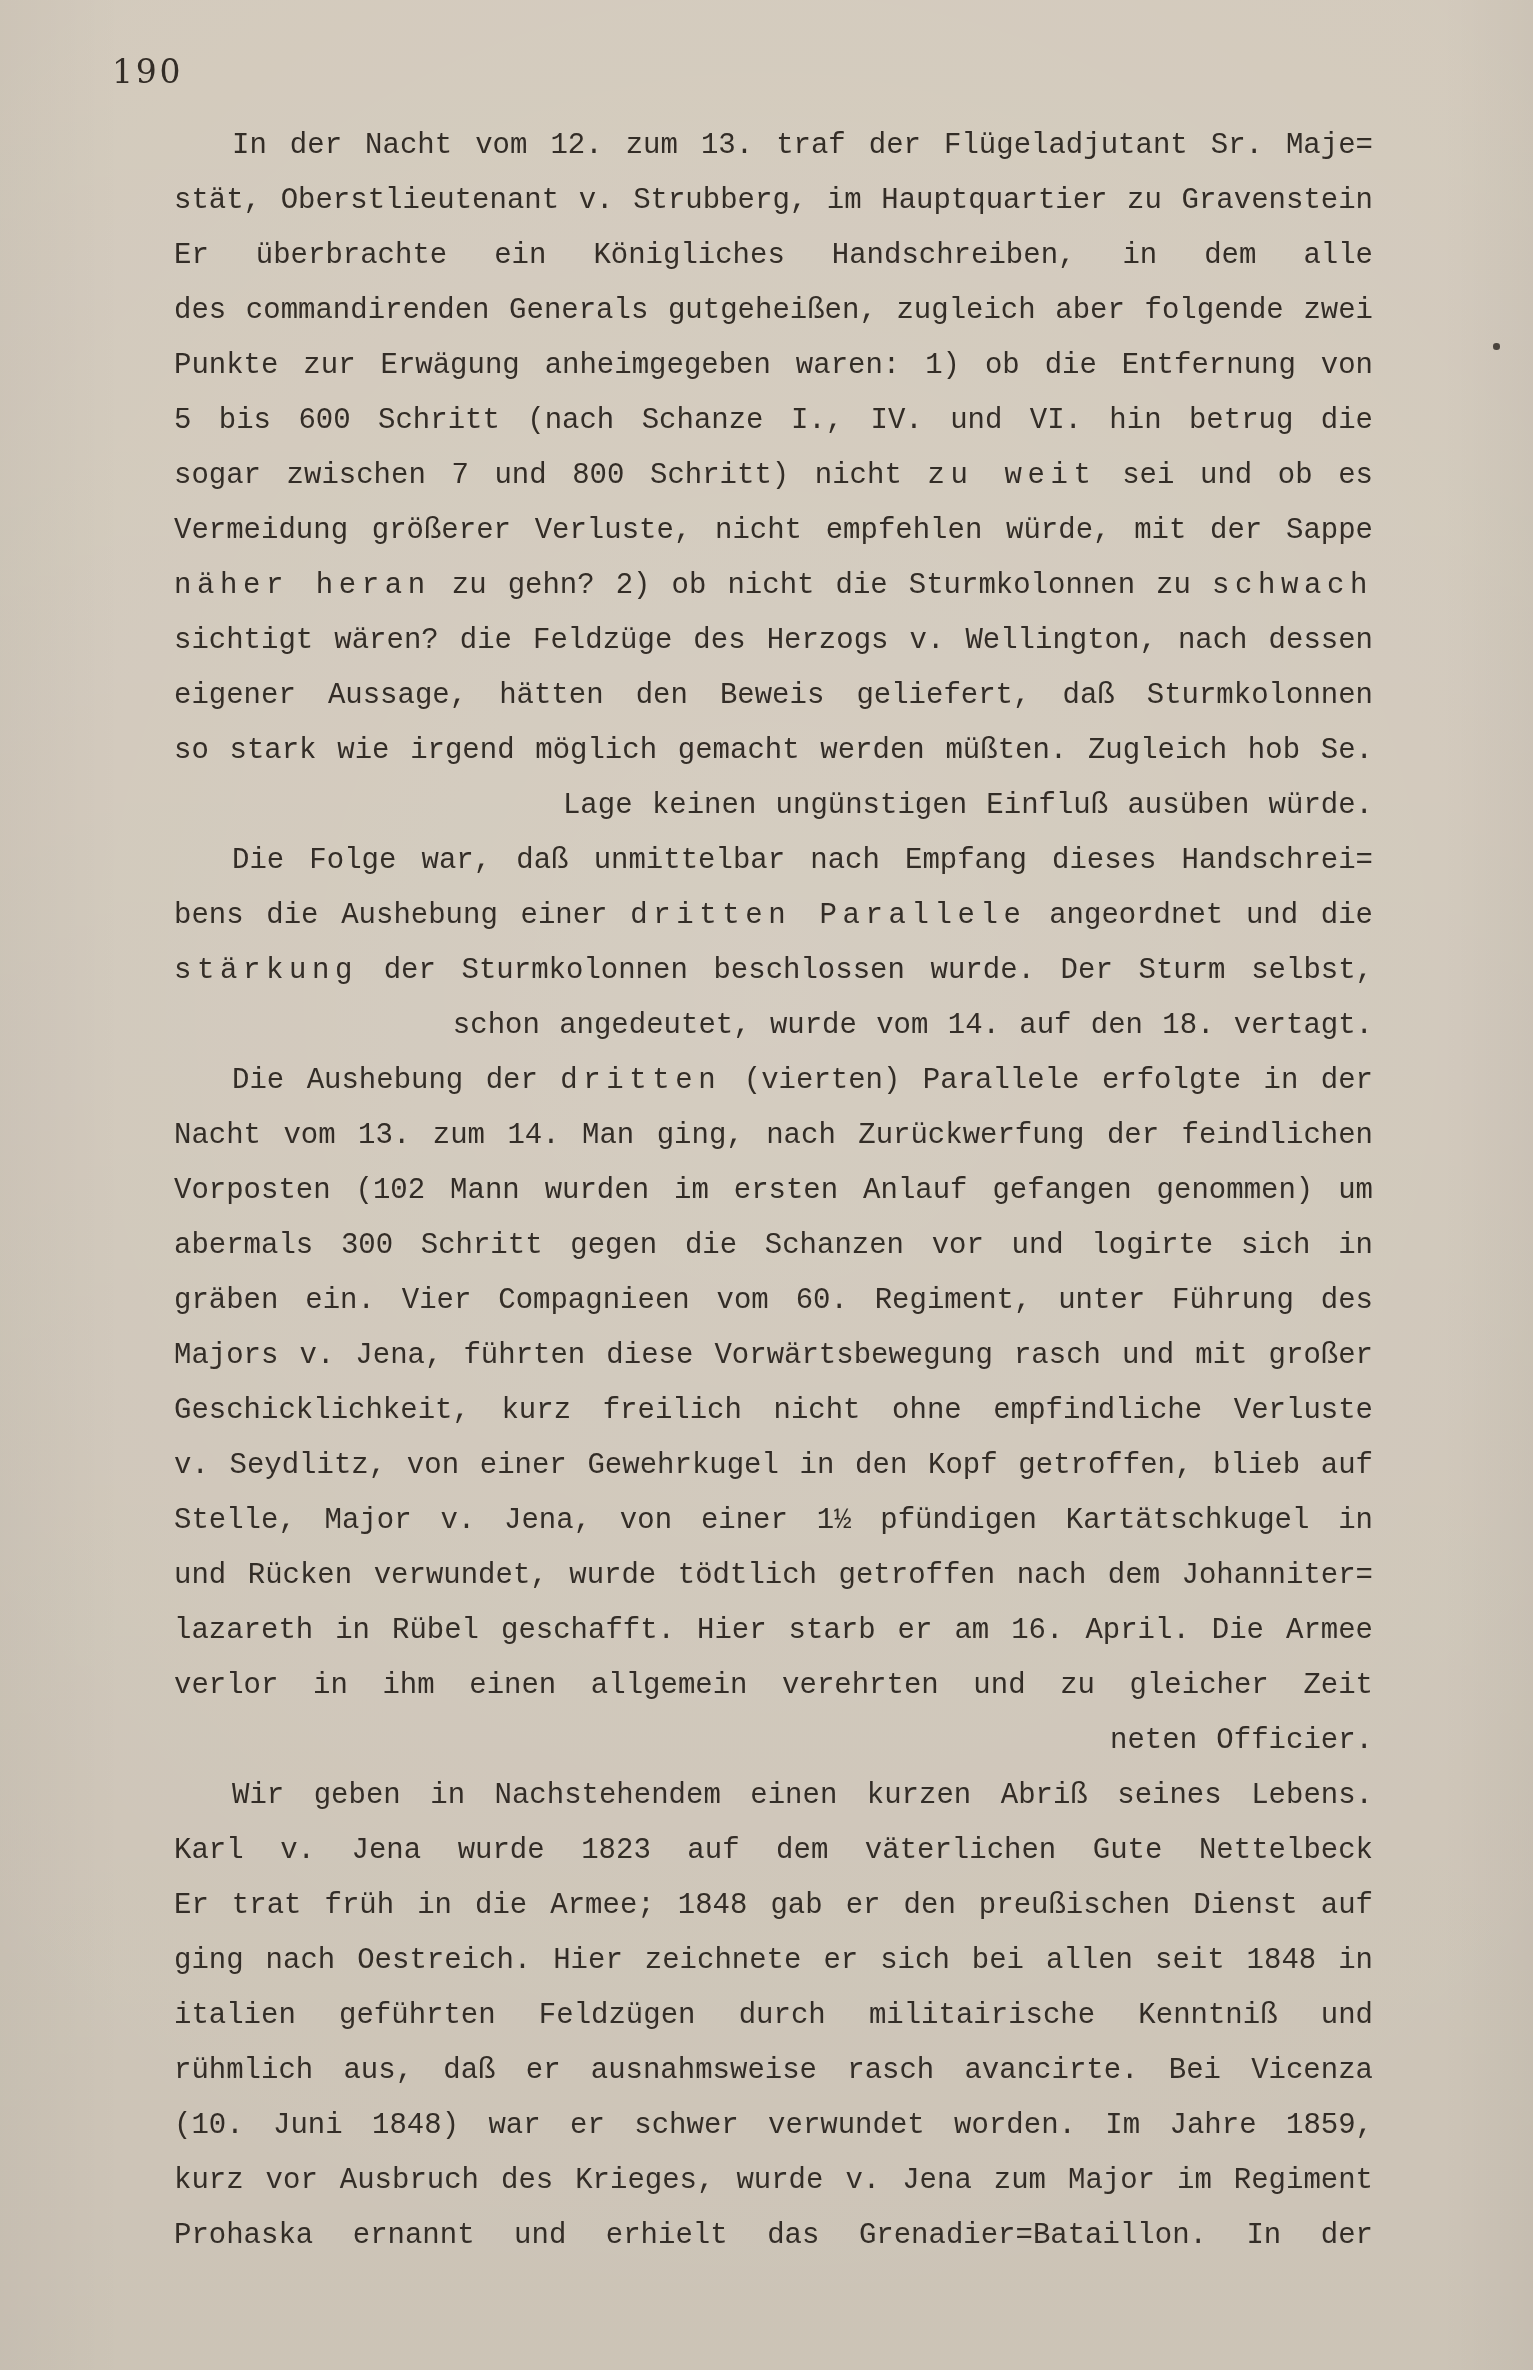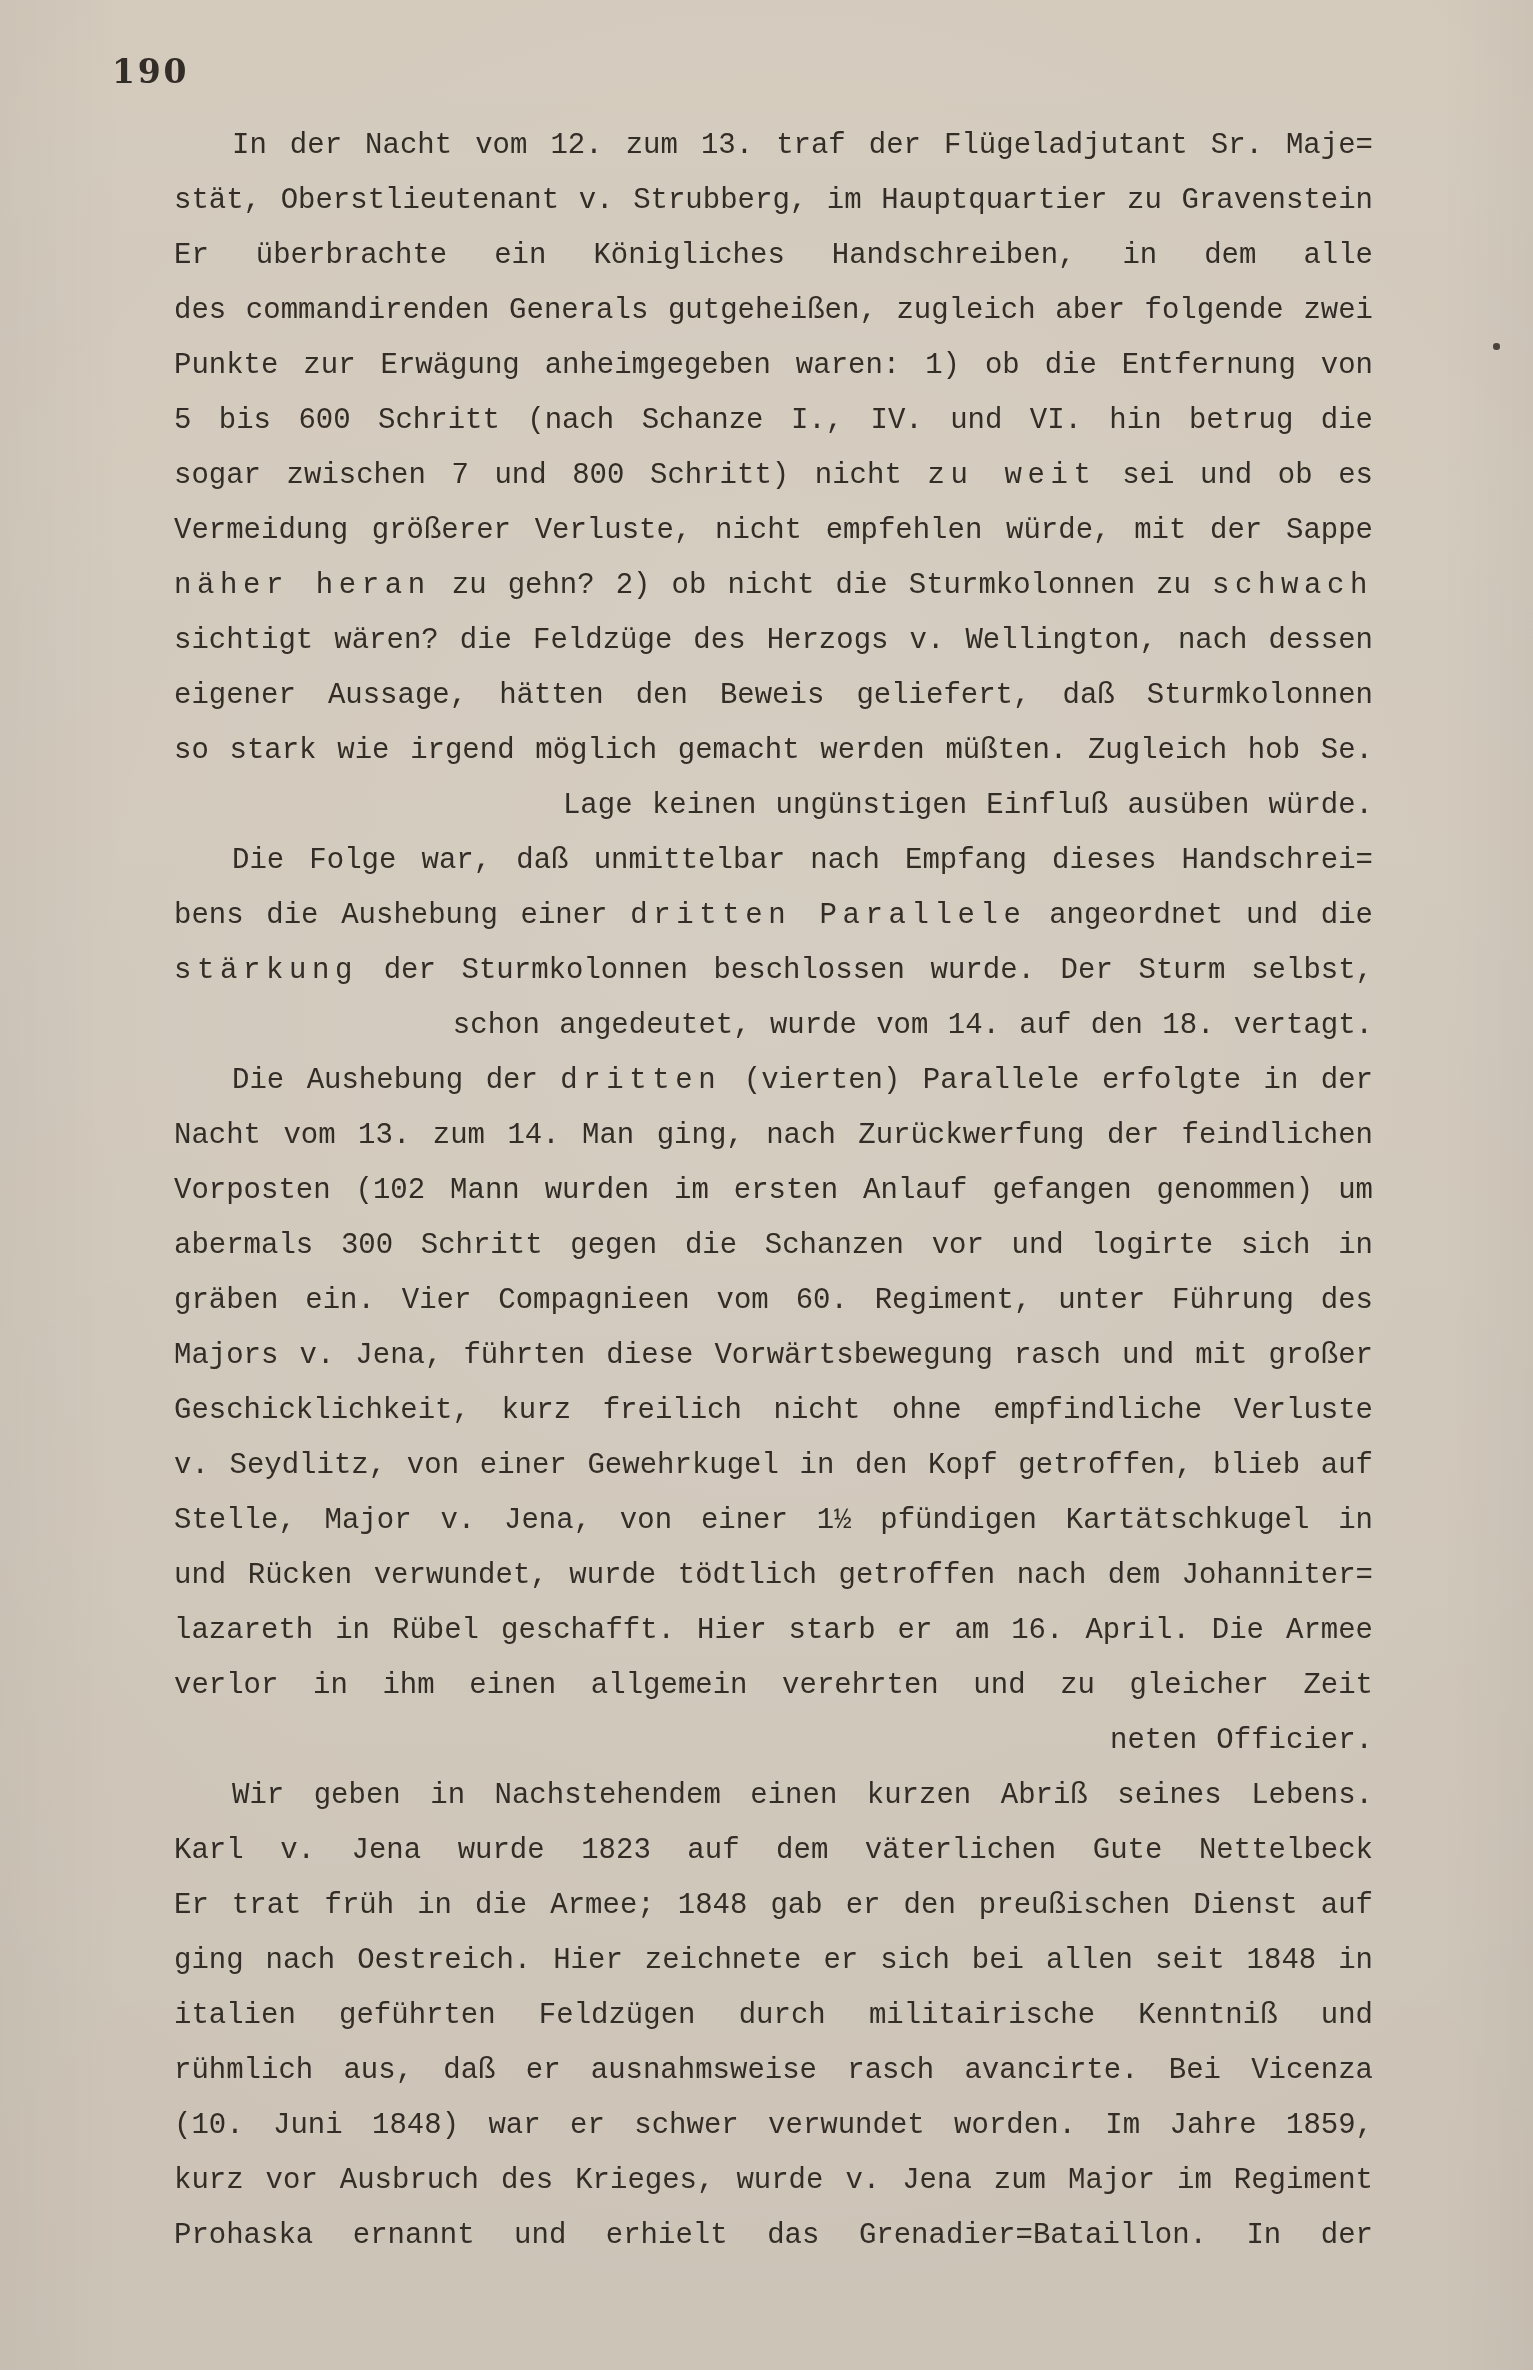--- a/index.html
+++ b/index.html
@@ -28,21 +28,20 @@
       radial-gradient(ellipse 120% 90% at 50% 42%, rgba(255,255,255,0.10), rgba(0,0,0,0) 65%),
       linear-gradient(to bottom, rgba(0,0,0,0.02), rgba(0,0,0,0.05)),
       linear-gradient(to right, rgba(0,0,0,0.03), rgba(0,0,0,0) 8%, rgba(0,0,0,0) 94%, rgba(0,0,0,0.035));
   }
   .page-number {
     position: absolute;
     left: 112px;
     top: 52px;
     font-size: 33px;
     letter-spacing: 2.8px;
-    font-weight: bold;
   }
   .text-block {
     position: absolute;
     left: 174px;
     top: 118px;
     width: 1199px;
     font-size: 29px;
     line-height: 55px;
     word-spacing: 1.9px;
     font-family: Liberation Mono, monospace;

